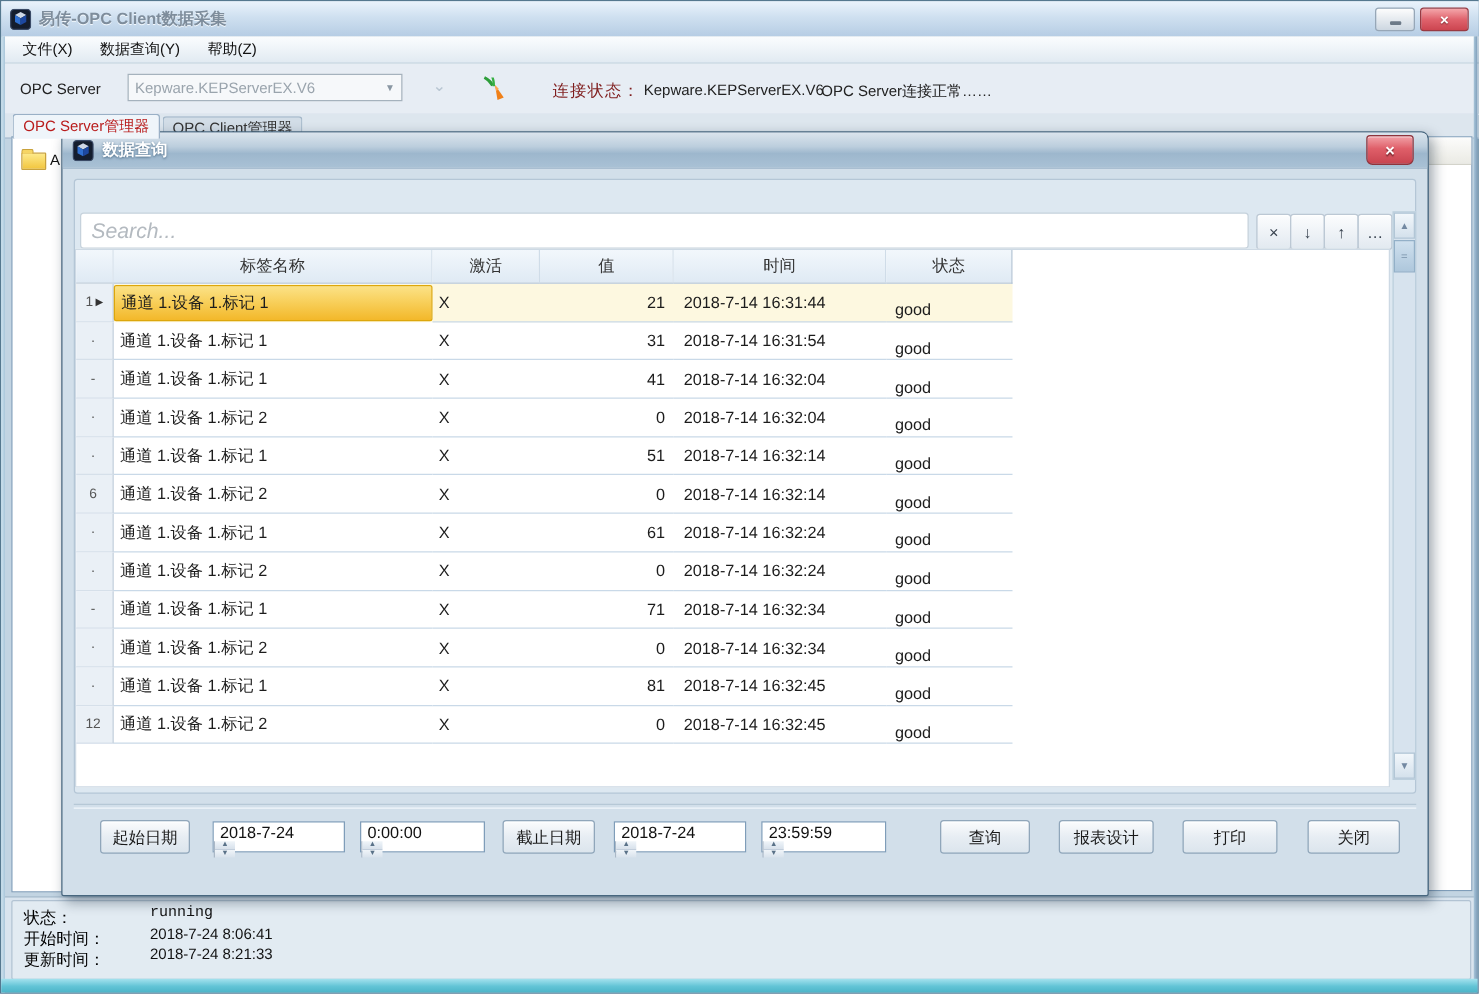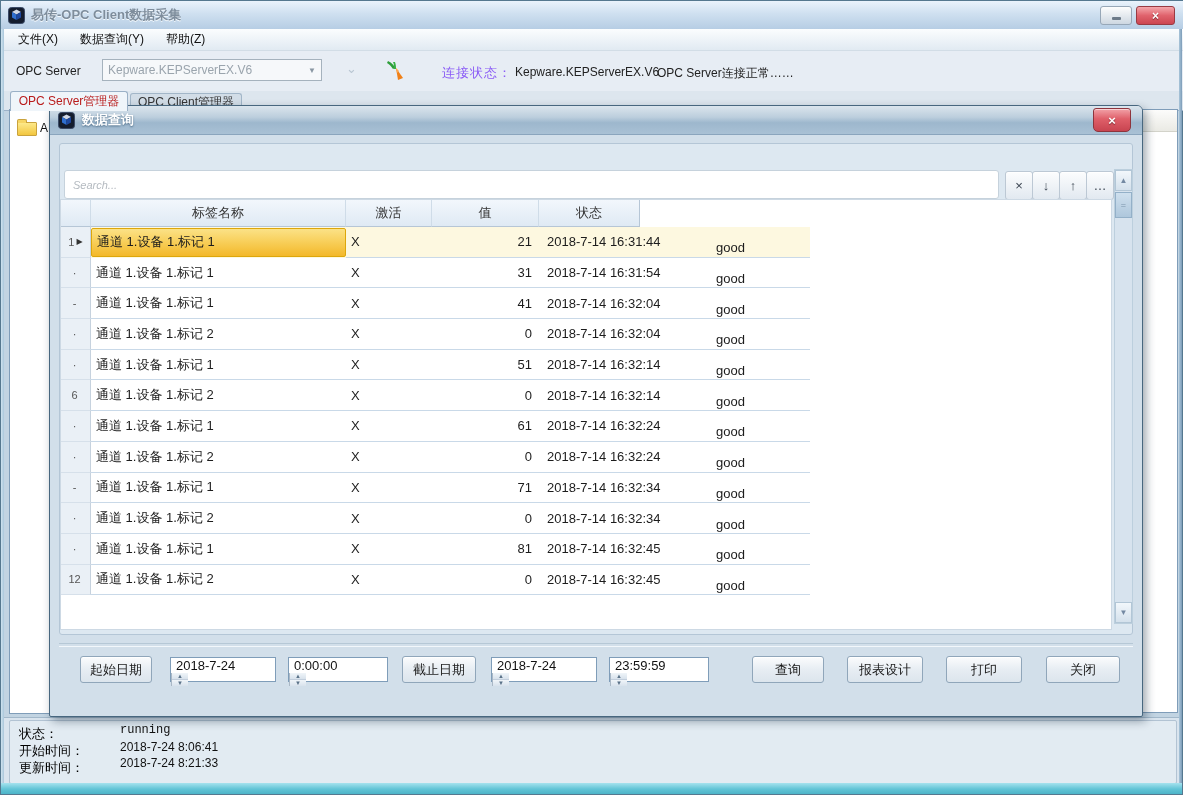--- a/index.html
+++ b/index.html
@@ -28,21 +28,21 @@
   .menubar{left:1px;top:28px;width:1181px;height:22px;background:linear-gradient(180deg,#fbfdfe,#e1eaf2);border-bottom:1px solid #d2dde6;display:flex;align-items:center;padding-left:8px;box-sizing:border-box;}
   .menu-item{font-size:12px;color:#111;padding:3px 8px;margin-right:6px;}
   
   .toolbar{left:1px;top:50px;width:1181px;height:40px;background:#e7edf4;border-bottom:1px solid #ccd8e2;}
   .tb-label{position:absolute;left:14px;top:13px;font-size:12px;color:#222;}
   .combo{position:absolute;left:100px;top:8px;width:220px;height:22px;background:#f6f8fa;border:1px solid #a5b2bd;display:flex;align-items:center;box-sizing:border-box;}
   .combo .val{flex:1;font-size:12px;color:#9aa4ad;padding-left:5px;white-space:nowrap;overflow:hidden;}
   .combo .arr{width:18px;text-align:center;color:#8a97a3;font-size:8px;}
   .faint-chev{position:absolute;left:344px;top:10px;font-size:13px;color:#b9c6d2;}
   .conn-ico{position:absolute;left:383px;top:8px;}
-  .conn-label{position:absolute;left:440px;top:13px;font-size:13px;color:#8b5cf6;letter-spacing:1px;text-align:right;}
+  .conn-label{position:absolute;left:440px;top:13px;font-size:13px;color:#7f1d1d;letter-spacing:1px;text-align:right;}
   .conn-server{position:absolute;left:513px;top:14px;font-size:12px;color:#222;}
   .conn-status{position:absolute;left:655px;top:14px;font-size:12px;color:#222;}
   
   .tabstrip{left:1px;top:90px;width:1181px;height:20px;background:#dde6ee;}
   .tabstrip .rule{position:absolute;left:0;right:0;bottom:0;height:1px;background:#9cb2c8;}
   .tab{position:absolute;bottom:0;height:19px;font-size:12px;color:#b91c1c;display:flex;align-items:center;justify-content:center;box-sizing:border-box;}
   .tab-active{left:8px;width:118px;background:#eff5fa;border:1px solid #9ab0c6;border-bottom:none;border-radius:3px 3px 0 0;z-index:2;height:20px;}
   .tab-idle{left:128px;width:112px;background:#d2dde7;border:1px solid #a2b6c8;border-bottom:none;border-radius:3px 3px 0 0;height:18px;color:#333;}
   
   .content-bg{left:3px;top:110px;width:1177px;height:606px;background:#c2d4e2;}
@@ -58,21 +58,21 @@
   .status-row{position:absolute;left:9px;font-size:13px;color:#000;}
   .status-val{position:absolute;left:110px;font-size:12px;color:#111;}
   
   .dialog{left:48px;top:104px;width:1092px;height:610px;background:#d2dfea;border:1px solid #48677f;border-radius:6px 6px 2px 2px;box-shadow:3px 4px 10px rgba(10,30,50,.4);}
   .dlg-title{position:absolute;left:0;top:0;width:100%;height:29px;border-radius:5px 5px 0 0;background:linear-gradient(180deg,#dbe5ed 0%,#bccedd 40%,#9db7cd 60%,#a9c1d5 100%);display:flex;align-items:center;box-sizing:border-box;border-bottom:1px solid #8aa5bd;}
   .dlg-title .app-ico{margin:0 7px 0 8px;}
   .dlg-title-text{font-size:13px;font-weight:bold;color:#fff;text-shadow:0 1px 2px #4a6a86;}
   .dlg-close{position:absolute;right:11px;top:2px;width:36px;height:22px;border-radius:3px 3px 5px 5px;background:linear-gradient(180deg,#f2a2a8 0%,#df5f69 45%,#c84450 100%);border:1px solid #8e343c;color:#fff;font-weight:bold;font-size:13px;display:flex;align-items:center;justify-content:center;text-shadow:0 1px 1px #7a2a30;box-shadow:inset 0 1px 0 rgba(255,255,255,.5);}
   .dlg-panel{position:absolute;left:9px;top:37px;width:1074px;height:492px;background:#dde8f1;border:1px solid #b4c6d6;border-radius:3px;box-sizing:border-box;}
   
-  .search-input{position:absolute;left:62px;top:168px;width:935px;height:29px;background:#fff;border:1px solid #c6d2dc;border-radius:3px;box-sizing:border-box;font-style:italic;font-size:11px;color:#777;padding:0 8px;font-family:"Liberation Sans","DejaVu Sans",sans-serif;}
+  .search-input{position:absolute;left:62px;top:168px;width:935px;height:29px;background:#fff;border:1px solid #c6d2dc;border-radius:3px;box-sizing:border-box;font-style:italic;font-size:17px;color:#777;padding:0 8px;font-family:"Liberation Sans","DejaVu Sans",sans-serif;}
   .search-input::placeholder{color:#b4bac0;font-style:italic;}
   .mini-btn{position:absolute;top:169px;width:26px;height:27px;border-radius:3px;background:linear-gradient(180deg,#fcfdfe,#e2e9f0);border:1px solid #bcc8d4;color:#3a4450;font-size:13px;display:flex;align-items:center;justify-content:center;box-shadow:inset 0 1px 0 #fff;}
   
   .vscroll{position:absolute;left:1112px;top:167px;width:19px;height:455px;background:#d7e3ee;border:1px solid #bccfdd;box-sizing:border-box;}
   .vs-btn{position:absolute;left:0;width:17px;height:21px;background:linear-gradient(180deg,#f2f7fb,#d4e1ec);border:1px solid #b2c6d6;box-sizing:border-box;color:#7389a2;font-size:8px;display:flex;align-items:center;justify-content:center;}
   .vs-up{top:0;}
   .vs-down{bottom:0;}
   .vs-thumb{position:absolute;left:0;top:22px;width:17px;height:26px;background:linear-gradient(180deg,#cfe0ee,#aec7dc);border:1px solid #93b0c8;box-sizing:border-box;color:#7a93aa;font-size:9px;display:flex;align-items:center;justify-content:center;}
   
   .grid-area{position:absolute;left:58px;top:197px;width:1052px;height:431px;background:#fff;border:1px solid #cdd9e4;box-sizing:border-box;}
@@ -206,20 +206,21 @@
       <div class="vs-btn vs-down">▼</div>
     </div>
 
     <div class="grid-area" style="left:10px;top:93px;">
       <div class="grid-table">
         <div class="grid-head">
           <div class="h-cell" style="width:30px;"></div>
           <div class="h-cell" style="width:255px;">标签名称</div>
           <div class="h-cell" style="width:86px;">激活</div>
           <div class="h-cell" style="width:107px;">值</div>
+          <div class="h-cell" style="width:170px;">时间</div>
           <div class="h-cell" style="width:101px;border-right:1px solid #b6c6d6;">状态</div>
         </div>
         <div id="grid-body">
   <div class="grid-row selected">
     <div class="cell c-num">
                 <span class="num">1</span>
                 <span class="arrow">▶</span>
               </div>
     <div class="cell c-name">通道 1.设备 1.标记 1</div>
     <div class="cell c-active">X</div>

